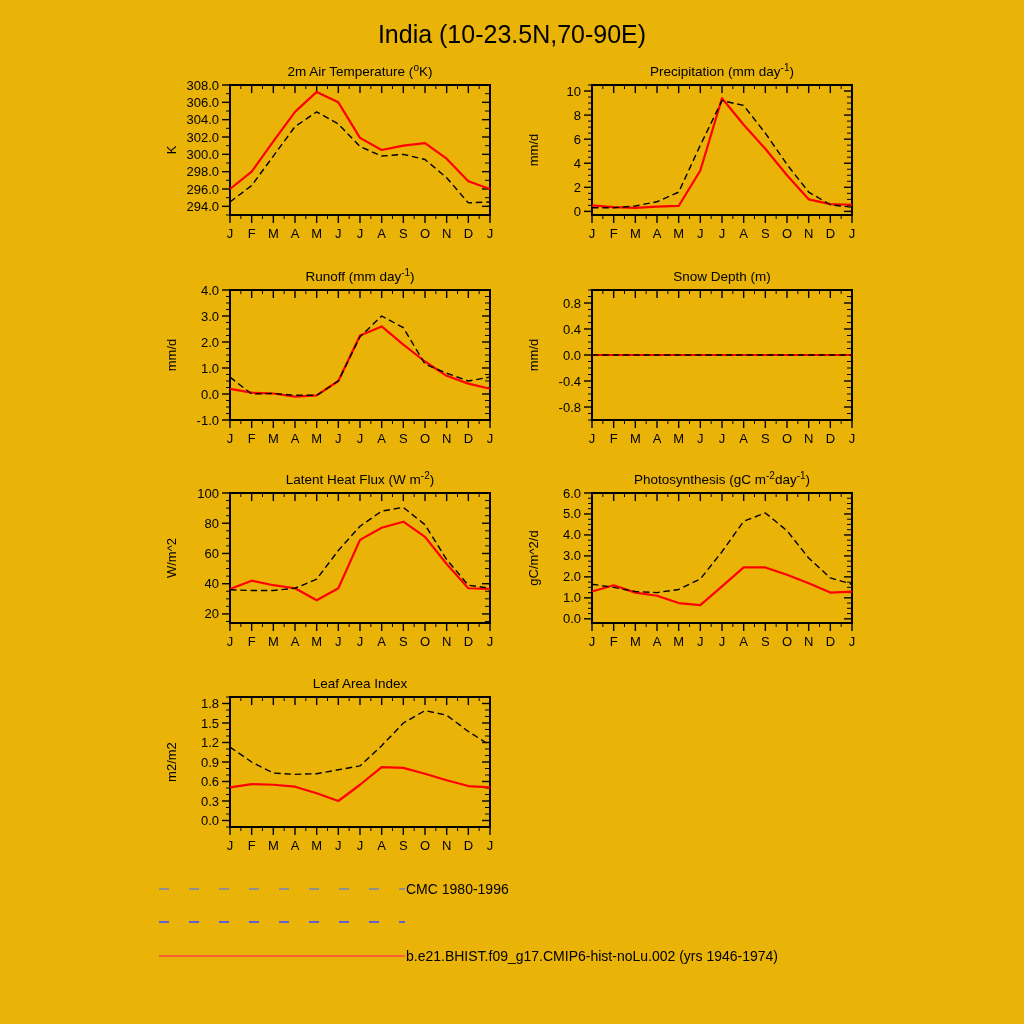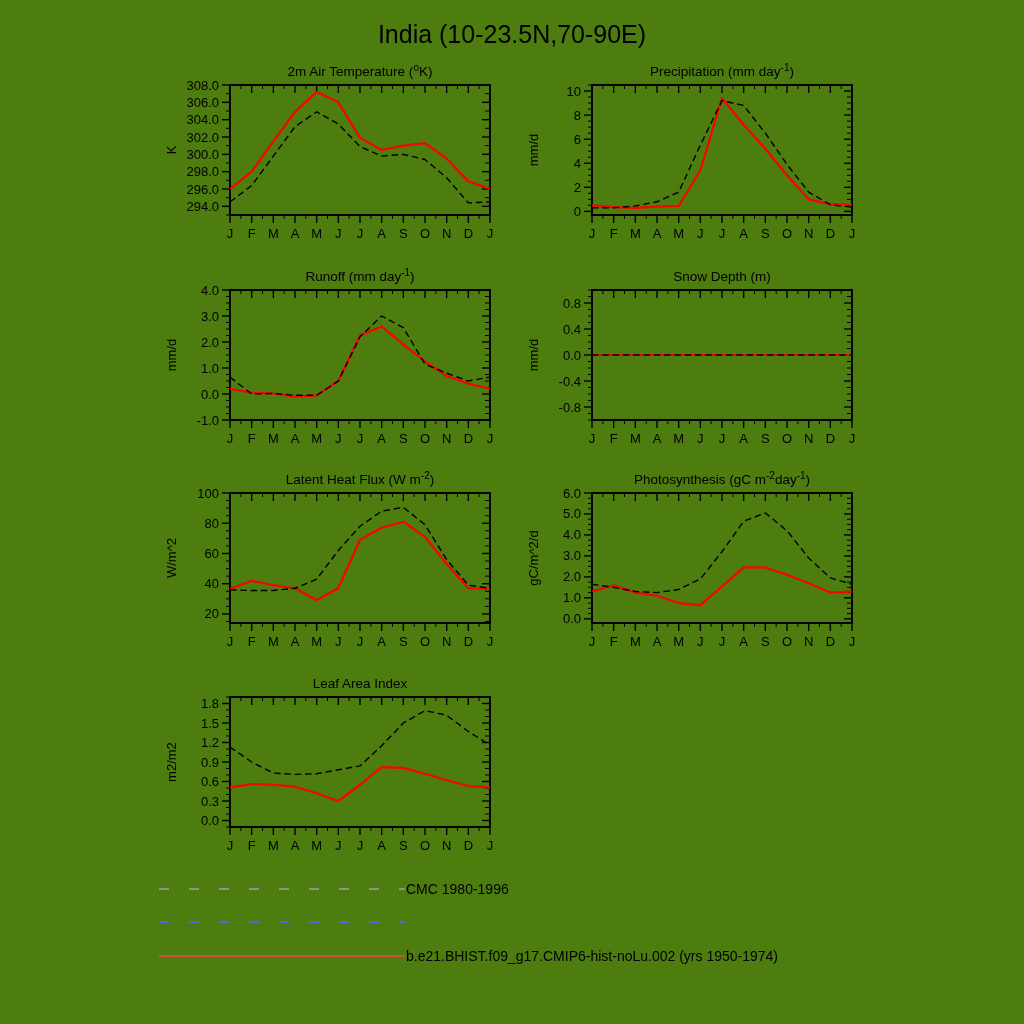--- a/index.html
+++ b/index.html
@@ -1,16 +1,16 @@
 <!DOCTYPE html>
 <html><head>
 <meta charset="utf-8">
 <style>
   html,body{margin:0;padding:0;background:#ffffff;}
-  .page{position:relative;width:1024px;height:1024px;background:#4d7c0f;overflow:hidden;
+  .page{position:relative;width:1024px;height:1024px;background:#eab308;overflow:hidden;
         font-family:"Liberation Sans",sans-serif;}
   .page-title{position:absolute;top:20px;left:0;width:100%;text-align:center;
               font-size:25px;color:#000;}
   svg.panel{position:absolute;width:420px;height:205px;overflow:visible;}
   svg text{font-family:"Liberation Sans",sans-serif;fill:#000;}
   .legend-row{position:absolute;left:158px;display:flex;align-items:center;height:16px;}
   .legend-row svg{display:block;}
   .ltext{font-size:14px;color:#000;white-space:nowrap;}
 </style>
 </head>
@@ -851,16 +851,16 @@
     </div>
     <div class="legend-row" style="top:914px">
       <svg width="248" height="16">
           <line x1="1" y1="8" x2="247" y2="8" stroke="#6060d8" stroke-width="2" stroke-dasharray="10 20"></line>
         </svg>
     </div>
     <div class="legend-row" style="top:948px">
       <svg width="248" height="16">
           <line x1="1" y1="8" x2="247" y2="8" stroke="#ff4444" stroke-width="1.3"></line>
         </svg>
-      <span class="ltext">b.e21.BHIST.f09_g17.CMIP6-hist-noLu.002 (yrs 1950-1974)</span>
+      <span class="ltext">b.e21.BHIST.f09_g17.CMIP6-hist-noLu.002 (yrs 1946-1974)</span>
     </div>
   </div>
 </div>
 
 </body></html>

